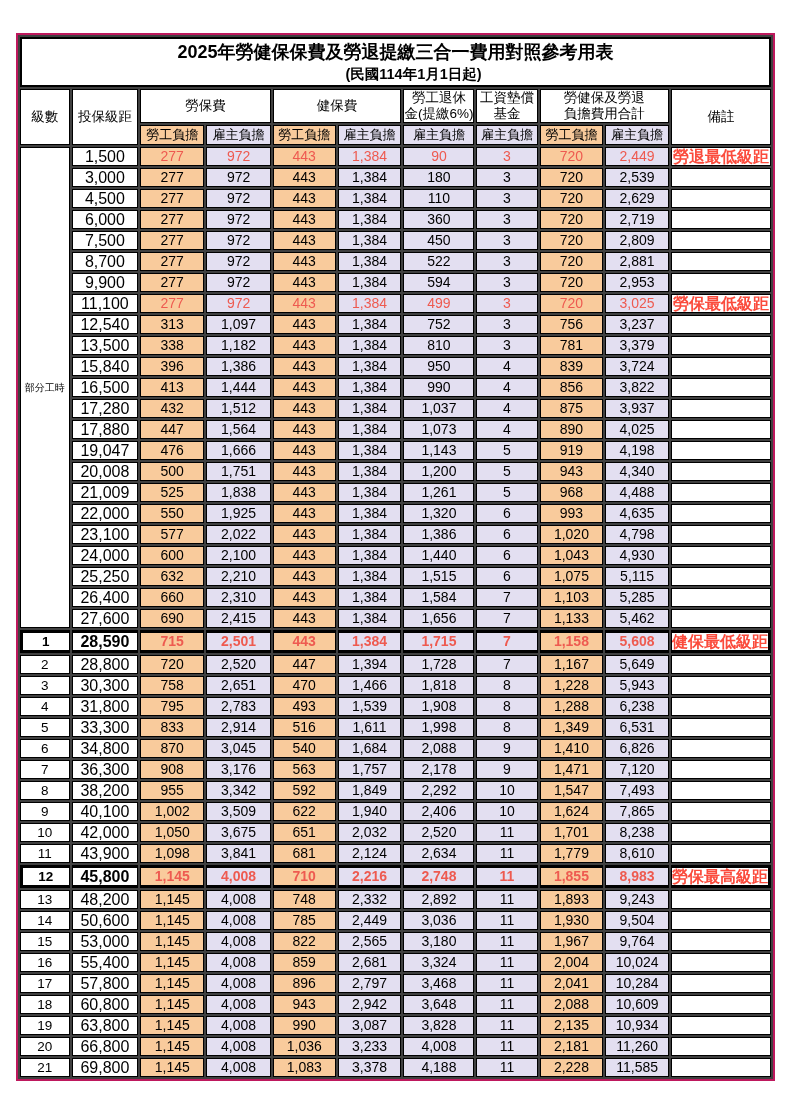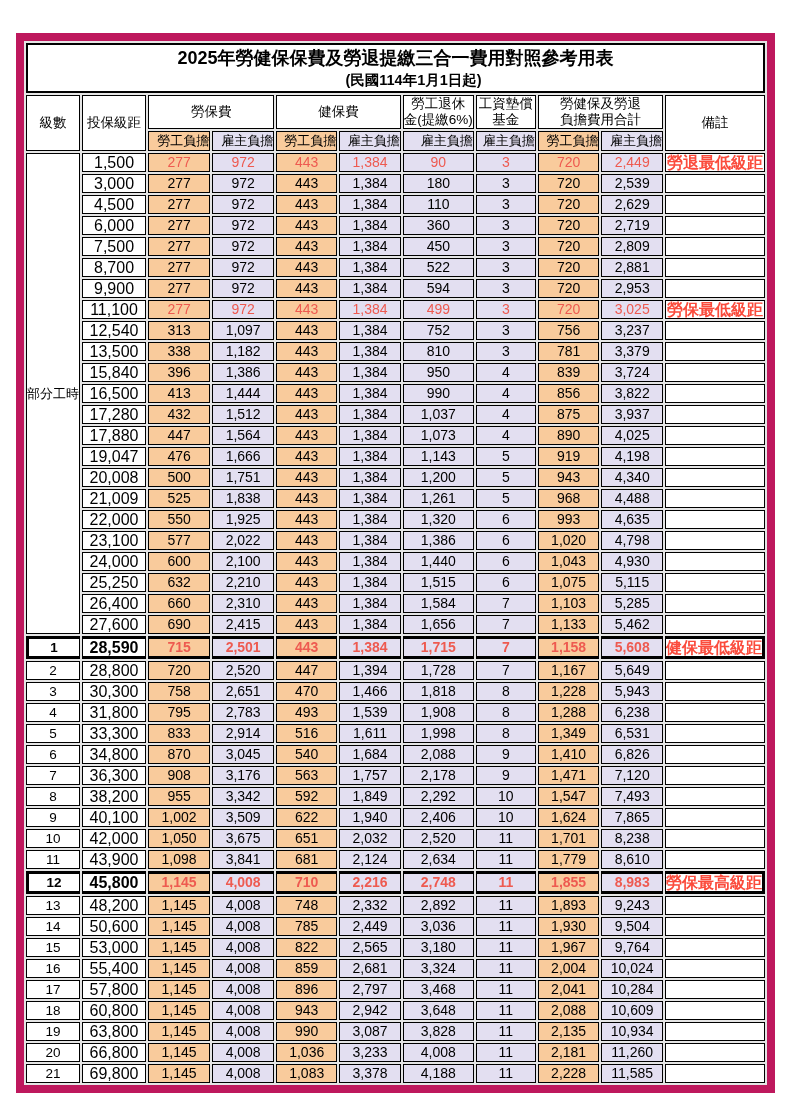--- a/index.html
+++ b/index.html
@@ -6,48 +6,48 @@
   body{
     width:791px;height:1120px;
     font-family:"Liberation Sans","DejaVu Sans",sans-serif;
     color:#000;
     box-sizing:border-box;
     padding:33px 16px 0 16px;
   }
   table{
     border-collapse:separate;
     border-spacing:2px;
-    border:8px solid #be185d;
+    border:2px solid #be185d;
     table-layout:fixed;
-    background:#e5e5e5;
+    background:#404040;
   }
   th,td{
     box-sizing:border-box;
     border:1.5px solid #000;
     padding:0;
     text-align:center;
     vertical-align:middle;
     font-weight:normal;
     white-space:nowrap;
     overflow:hidden;
     background:#fff;
   }
   .title-cell{height:50px;border-width:2px;}
   .title-main{font-size:18px;font-weight:bold;line-height:24px;}
   .title-sub{font-size:14.5px;font-weight:bold;line-height:20px;padding-left:36px;}
   thead th{font-size:13.5px;}
   .grp{height:34px;line-height:16px;}
-  .sub{height:17px;font-size:13px;text-align:right;}
+  .sub{height:17px;font-size:13px;}
   .emp{background:var(--emp-bg);}
   .er{background:var(--er-bg);}
   tbody td{height:17px;font-size:14px;line-height:17px;}
   td.val.emp{background:var(--emp-bg);}
   td.val.er{background:var(--er-bg);}
   td.level-cell{font-size:13.5px;}
-  td.part-time{font-size:13px;letter-spacing:0;}
+  td.part-time{font-size:10px;letter-spacing:0;}
   td.salary-cell{font-size:16px;}
   td.note-cell{font-size:16px;font-weight:bold;color:var(--note-red);}
   tr.red-row td.val{color:var(--val-red);}
   tr.hl-row td{font-weight:bold;border-top-width:3px;border-bottom-width:3px;}
   tr.hl-row td:first-child{border-left-width:3px;}
   tr.hl-row td:last-child{border-right-width:3px;}
   tr.hl-row td.val{color:var(--val-red);}
 </style>
 </head>
 <body>

